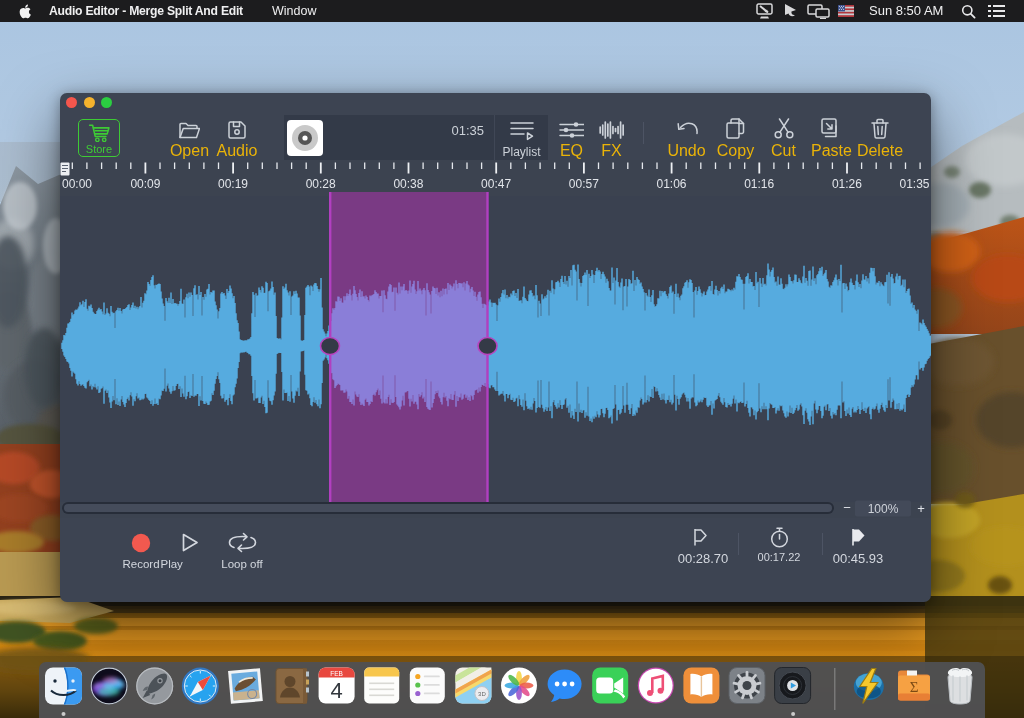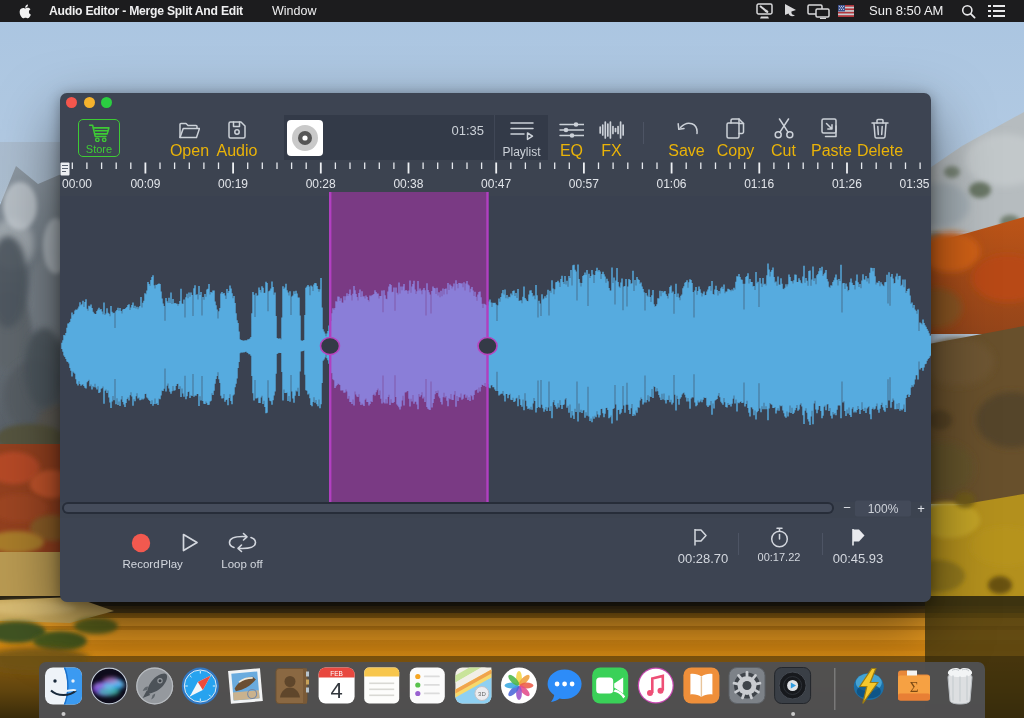--- a/index.html
+++ b/index.html
@@ -268,21 +268,21 @@
         <div class="lab">FX</div>
       </div>
       <div class="sep" style="left:583px;top:29px;height:22px"></div>
       <div class="tbtn" style="left:596.5px;top:22px;width:60px">
         <div style="height:24px;display:flex;align-items:flex-end;justify-content:center">
           <svg width="22" height="19" viewBox="0 0 22 19">
             <path d="M4.5 7.5C12 -0.5 22 3.5 21 13.5" stroke="#ccd1d8" fill="none" stroke-width="1.5" stroke-linejoin="round" stroke-linecap="round"></path>
             <path d="M8 8.5L2.8 9.3L2.2 3.8" stroke="#ccd1d8" fill="none" stroke-width="1.5" stroke-linejoin="round" stroke-linecap="round"></path>
           </svg>
         </div>
-        <div class="lab">Save</div>
+        <div class="lab">Undo</div>
       </div>
       <div class="tbtn" style="left:645.5px;top:22px;width:60px">
         <div style="height:24px;display:flex;align-items:flex-end;justify-content:center">
           <svg width="20" height="21" viewBox="0 0 20 21">
             <g stroke="#ccd1d8" fill="none" stroke-width="1.5" stroke-linejoin="round" stroke-linecap="round">
               <rect x="1" y="5" width="12" height="15" rx="1.5"></rect>
               <path d="M5 5V2.5A1.5 1.5 0 0 1 6.5 1H13L17.5 5.5V14A1.5 1.5 0 0 1 16 15.5H13"></path>
               <path d="M13 1V5.5H17.5"></path>
             </g>
           </svg>

